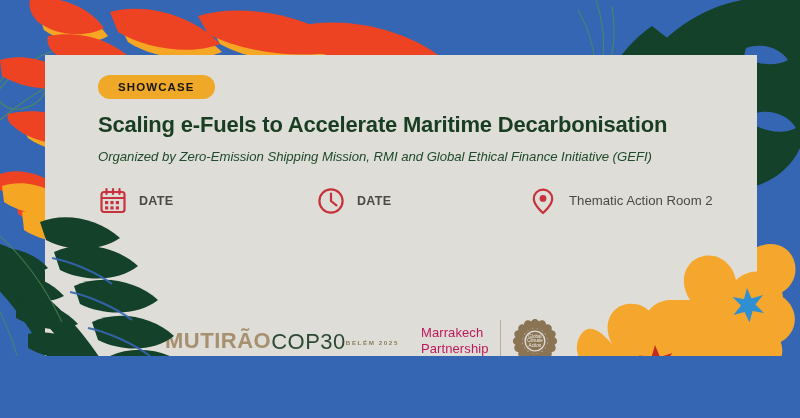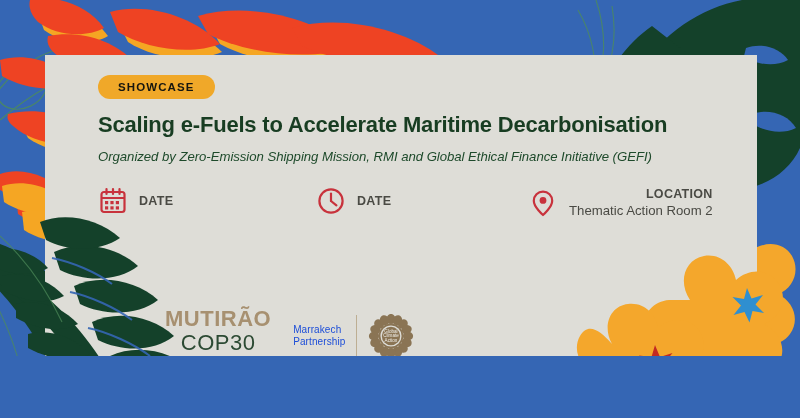--- a/index.html
+++ b/index.html
@@ -57,35 +57,35 @@
     color:#4A4A44;font-size:12.5px;font-weight:bold;letter-spacing:0.3px;
   }
   .detail-value{
     color:#4A4A44;font-size:13.2px;font-weight:400;margin-top:1px;
   }
 
   
   .logos{
     position:absolute;left:120px;bottom:14px;display:flex;align-items:center;
   }
-  .cop-logo{display:flex;flex-direction:column;align-items:center;margin-right:22px;}
+  .cop-logo{display:flex;flex-direction:row;align-items:center;margin-right:22px;}
   .cop-mutirao{
     color:#A79070;font-size:22px;font-weight:bold;letter-spacing:0.5px;
     line-height:1;font-family:"Liberation Sans",sans-serif;
   }
   .cop-30{
     color:#2C4A33;font-size:22px;font-weight:400;letter-spacing:0.5px;
     line-height:1.05;margin-top:1px;
   }
   .cop-belem{
     color:#8B7A5E;font-size:6.2px;font-weight:bold;letter-spacing:1.6px;margin-top:3px;
   }
   .mp-logo{display:flex;align-items:center;}
   .mp-text{
-    color:#1d4ed8;font-size:10px;line-height:1.22;text-align:left;
+    color:#be185d;font-size:13px;line-height:1.22;text-align:left;
     font-weight:400;letter-spacing:0.1px;
   }
   .mp-divider{
     width:1px;height:40px;background:#B3A territory;
   }
   .mp-divider{width:1px;height:42px;background:#BDAE93;margin:0 11px;}
   .gca-mark{width:46px;height:46px;}
 </style>
 </head>
 <body>
@@ -246,21 +246,20 @@
         </div>
 
         <div class="detail location">
           <div class="detail-icon">
             <svg width="28" height="28" viewBox="0 0 28 28">
               <path d="M14 2.6 C 8.9 2.6 4.8 6.7 4.8 11.8 C 4.8 18.2 14 26 14 26 C 14 26 23.2 18.2 23.2 11.8 C 23.2 6.7 19.1 2.6 14 2.6 Z" fill="none" stroke="#C8323C" stroke-width="2.2" stroke-linejoin="round"></path>
               <circle cx="14" cy="11.4" r="3.4" fill="#C8323C"></circle>
             </svg>
           </div>
           <div class="detail-text">
-            <div class="detail-label">LOCATION</div>
             <div class="detail-value">Thematic Action Room 2</div>
           </div>
         </div>
 
       </div>
     </div>
 
     <div class="logos">
       <div class="cop-logo">
         <div class="cop-mutirao">MUTIRÃO</div>

